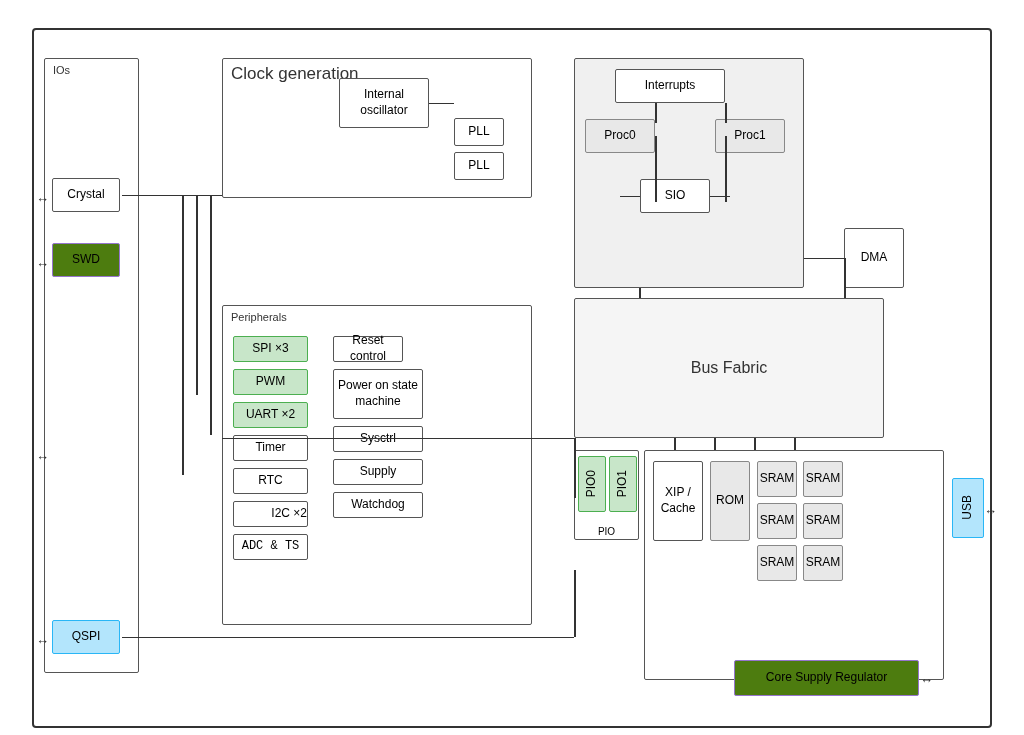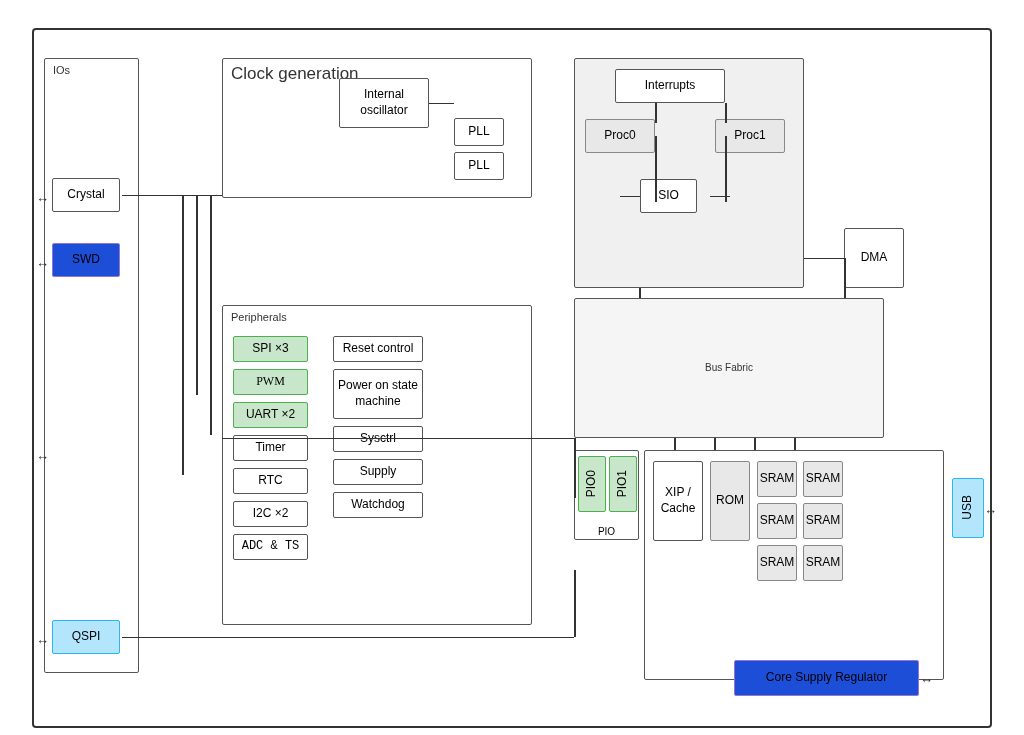--- a/index.html
+++ b/index.html
@@ -53,21 +53,21 @@
     }
     .block-gray {
       background: #e8e8e8;
       border-color: #888;
     }
     .block-green {
       background: #c8e6c9;
       border-color: #4caf50;
     }
     .block-purple {
-      background: #1d4ed8;
+      background: #4d7c0f;
       border-color: #9575cd;
     }
     .block-blue {
       background: #b3e5fc;
       border-color: #29b6f6;
     }
     .block-light-green {
       background: #e8f5e9;
       border-color: #81c784;
     }
@@ -163,21 +163,21 @@
       top: 268px;
       left: 540px;
       width: 310px;
       height: 140px;
       border: 1.5px solid #555;
       border-radius: 2px;
       background: #f5f5f5;
       display: flex;
       align-items: center;
       justify-content: center;
-      font-size: 10px;
+      font-size: 16px;
       color: #333;
     }
 
     
     .pio-outer-box {
       position: absolute;
       top: 420px;
       left: 540px;
       width: 65px;
       height: 90px;
@@ -243,21 +243,21 @@
       </div>
 
       <div class="block block-gray" style="position:absolute; top:60px; left:10px; width:70px; height:34px;">
         <span>Proc0</span>
       </div>
 
       <div class="block block-gray" style="position:absolute; top:60px; left:140px; width:70px; height:34px;">
         <span>Proc1</span>
       </div>
 
-      <div class="block" style="position:absolute; top:120px; left:65px; width:57px; height:34px;">
+      <div class="block" style="position:absolute; top:120px; left:65px; width:70px; height:34px;">
         <span>SIO</span>
       </div>
 
       <div style="position:absolute; top:77px; left:80px; width:1.5px; height:66px; background:#333;"></div>
 
       <div style="position:absolute; top:77px; left:150px; width:1.5px; height:66px; background:#333;"></div>
 
       <div style="position:absolute; top:137px; left:45px; width:20px; height:1.5px; background:#333;"></div>
 
       <div style="position:absolute; top:137px; left:135px; width:20px; height:1.5px; background:#333;"></div>
@@ -274,45 +274,45 @@
       <span>Bus Fabric</span>
     </div>
 
     <div class="peripherals-box">
       <span class="peripherals-label">Peripherals</span>
 
       <div class="block block-green" style="position:absolute; top:30px; left:10px; width:75px; height:26px;">
         <span>SPI ×3</span>
       </div>
 
-      <div class="block block-green" style="position:absolute; top:63px; left:10px; width:75px; height:26px;font-family:Liberation Serif, serif;">
+      <div class="block block-green" style="position:absolute; top:63px; left:10px; width:75px; height:26px;">
         <span>PWM</span>
       </div>
 
       <div class="block block-green" style="position:absolute; top:96px; left:10px; width:75px; height:26px;">
         <span>UART ×2</span>
       </div>
 
       <div class="block" style="position:absolute; top:129px; left:10px; width:75px; height:26px;">
         <span>Timer</span>
       </div>
 
       <div class="block" style="position:absolute; top:162px; left:10px; width:75px; height:26px;">
         <span>RTC</span>
       </div>
 
-      <div class="block" style="position:absolute; top:195px; left:10px; width:75px; height:26px;">
+      <div class="block" style="position:absolute; top:195px; left:10px; width:75px; height:26px;justify-content:flex-end;">
         <span>I2C ×2</span>
       </div>
 
       <div class="block" style="position:absolute; top:228px; left:10px; width:75px; height:26px;font-family:Liberation Mono, monospace;">
         <span>ADC &amp; TS</span>
       </div>
 
-      <div class="block" style="position:absolute; top:30px; left:110px; width:90px; height:26px;">
+      <div class="block" style="position:absolute; top:30px; left:110px; width:70px; height:26px;">
         <span>Reset control</span>
       </div>
 
       <div class="block" style="position:absolute; top:63px; left:110px; width:90px; height:50px;">
         <span style="white-space:pre-line;">Power on state
 machine</span>
       </div>
 
       <div class="block" style="position:absolute; top:120px; left:110px; width:90px; height:26px;">
         <span>Sysctrl</span>

